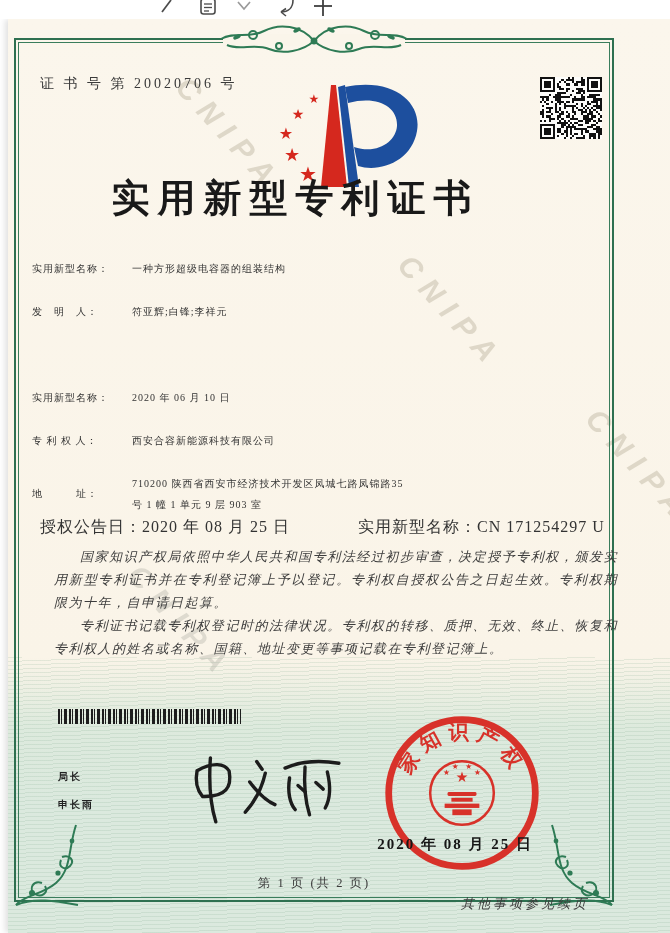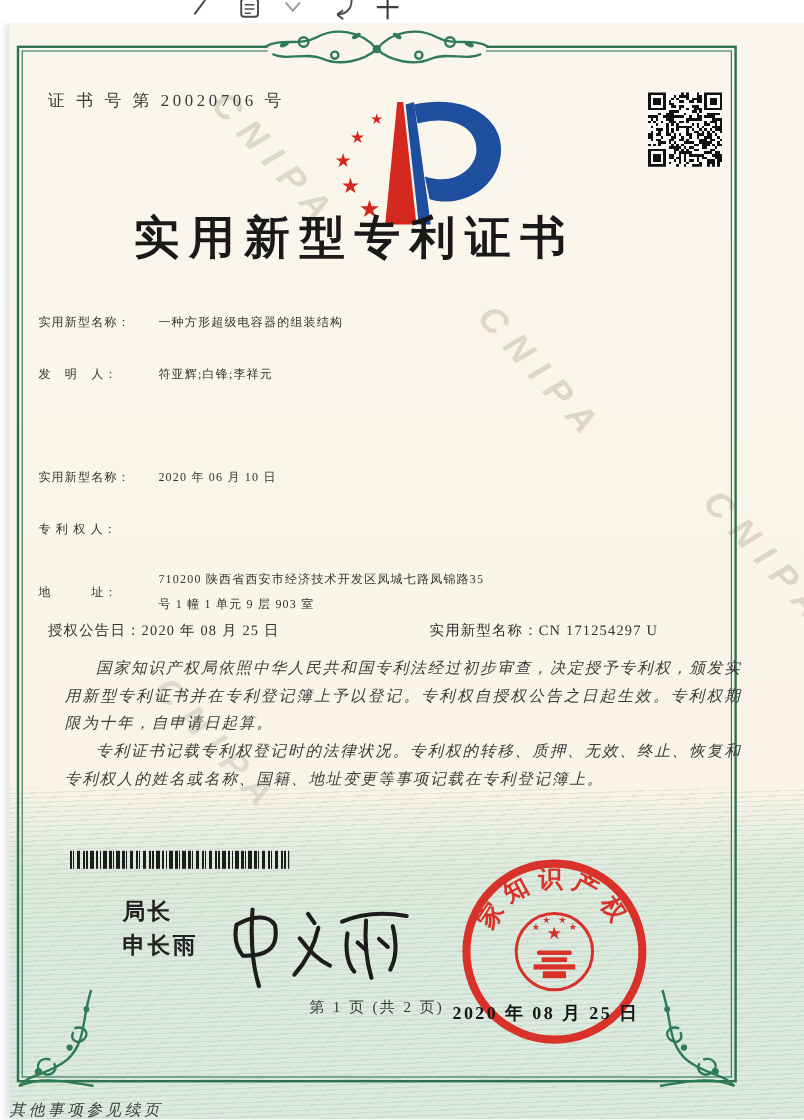--- a/index.html
+++ b/index.html
@@ -42,43 +42,43 @@
   .cert-no { position:absolute; left:32px; top:56px; font-size:14px; letter-spacing:3px; color:#3a3a3a; }
   .logo { position:absolute; left:224px; top:62px; }
   .qr { position:absolute; left:532px; top:58px; width:62px; height:62px; }
   .doc-title { position:absolute; left:6px; top:154px; width:563px; text-align:center;
                font-size:38px; font-weight:700; letter-spacing:8px; color:#191919; }
 
   .field { position:absolute; left:24px; display:flex; font-size:10px; color:#333;align-items:center; }
   .field .lab { white-space:pre; width:100px; letter-spacing:1px; flex:none; }
   .field .val { letter-spacing:1px; }
   .addr-lines div { letter-spacing:1px; line-height:21px; }
-  .grant { position:absolute; left:32px; top:498px; font-size:12px; color:#333; }
+  .grant { position:absolute; left:32px; top:498px; font-size:16px; color:#333; }
   .grant .g2 { position:absolute; left:318px; top:0; white-space:nowrap; }
   .grant span { letter-spacing:1px; }
 
   .paras { position:absolute; left:46px; top:526px; width:564px; font-size:13px; line-height:23px;
            color:#3c3c3c; font-style:italic; text-align:justify; }
   .paras p { text-indent:2em; letter-spacing:1.5px; }
 
   .barcode { position:absolute; left:50px; top:690px; width:183px; height:15px;
              background:
                repeating-linear-gradient(90deg,#1d1d1d 0 2px,transparent 2px 3px,#1d1d1d 3px 4px,transparent 4px 6px,#1d1d1d 6px 9px,transparent 9px 11px); }
 
-  .officer { position:absolute; left:50px; top:728px; font-family:"Liberation Sans","DejaVu Sans",sans-serif;
-             font-weight:700; font-size:19px; color:#222; line-height:28px; letter-spacing:2px;margin-left:44px; }
+  .officer { position:absolute; left:50px; top:744px; font-family:"Liberation Sans","DejaVu Sans",sans-serif;
+             font-weight:700; font-size:10px; color:#222; line-height:28px; letter-spacing:2px; }
   .signature { position:absolute; left:180px; top:720px; transform:rotate(-3deg); }
 
   .seal { position:absolute; left:372px; top:692px; opacity:.93; }
   .seal-date { position:absolute; left:352px; top:816px; width:190px; text-align:center;
                font-size:15px; color:#161616; letter-spacing:2px; font-weight:700; }
 
-  .page-foot { position:absolute; left:6px; top:812px; width:600px; text-align:center;
+  .page-foot { position:absolute; left:6px; top:856px; width:600px; text-align:center;
                font-size:12.5px; letter-spacing:2px; color:#3a3a3a; }
-  .cont-note { position:absolute; left:0; top:897px; width:581px; text-align:left;
+  .cont-note { position:absolute; left:0; top:876px; width:581px; text-align:right;
                font-size:13px; font-style:italic; letter-spacing:3px; color:#3c3c3c; }
 </style>
 </head>
 <body>
 
 <div class="screen">
 
   <div class="toolbar">
     <svg style="left:158px" width="18" height="26" viewBox="0 0 18 26">
       <line x1="13" y1="8" x2="4" y2="20" stroke="#4b4b4b" stroke-width="1.7"></line>
@@ -512,20 +512,21 @@
       <div class="field" style="top:286px">
         <span class="lab">发　明　人：</span>
         <span class="val">符亚辉;白锋;李祥元</span>
       </div>
       <div class="field" style="top:372px">
         <span class="lab">实用新型名称：</span>
         <span class="val">2020 年 06 月 10 日</span>
       </div>
       <div class="field" style="top:415px">
         <span class="lab">专 利 权 人：</span>
+        <span class="val">西安合容新能源科技有限公司</span>
       </div>
 
       <div class="field" style="top:454px">
         <span class="lab">地　　　址：</span>
         <span class="val addr-lines">
           <div>710200 陕西省西安市经济技术开发区凤城七路凤锦路35</div>
           <div>号 1 幢 1 单元 9 层 903 室</div>
         </span>
       </div>
 

